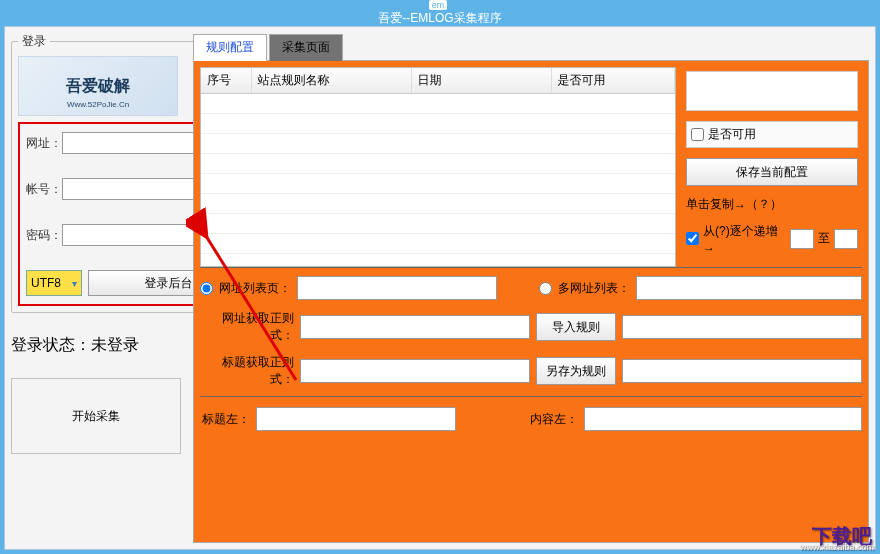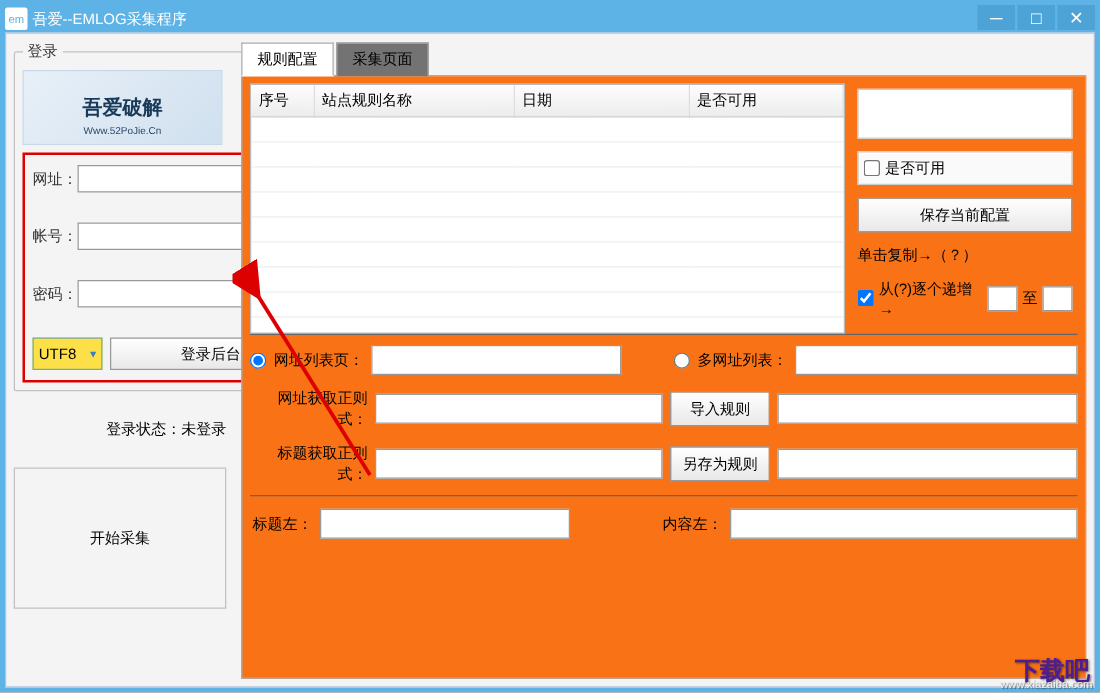--- a/index.html
+++ b/index.html
@@ -1,44 +1,44 @@
 <!DOCTYPE html>
 <html><head>
 <meta charset="utf-8">
 <style>
 * { box-sizing: border-box; margin: 0; padding: 0; }
 body { font-family: "Microsoft YaHei", SimSun, Arial, sans-serif; font-size: 12px; background: #fff; }
 .window { width: 880px; height: 554px; background: #5db3e6; position: relative; }
-.titlebar { height: 24px; background: #5db3e6; display: flex; align-items: flex-end; padding: 0 4px; color: #fff; }
+.titlebar { height: 24px; background: #5db3e6; display: flex; align-items: center; padding: 0 4px; color: #fff; flex-direction: column; }
 .titlebar-icon { width: 18px; height: 18px; background: #fff; color: #5db3e6; font-size: 9px; display: flex; align-items: center; justify-content: center; margin-right: 4px; border-radius: 2px; }
 .titlebar-title { flex: 1; font-size: 12px; }
 .titlebar-btns { display: flex; }
 .titlebar-btn { width: 30px; height: 20px; background: #4da3d6; color: #fff; display: flex; align-items: center; justify-content: center; margin-left: 2px; cursor: pointer; font-size: 14px; }
 .titlebar-btn.close { background: #4da3d6; }
 .client { position: absolute; top: 26px; left: 4px; right: 4px; bottom: 4px; background: #f4f4f4; border: 1px solid #b0c4de; display: flex; }
 .sidebar { width: 182px; padding: 6px; display: flex; flex-direction: column; gap: 8px; }
 fieldset { border: 1px solid #c0c0c0; padding: 6px; border-radius: 2px; }
 fieldset legend { padding: 0 4px; font-size: 12px; color: #333; }
 .logo-box { width: 160px; height: 60px; background: linear-gradient(135deg,#e8f0f8,#d0e0ef); border: 1px solid #c8d8e8; display: flex; align-items: center; justify-content: center; position: relative; margin-bottom: 6px; }
 .logo-box .lt1 { font-size: 16px; font-weight: bold; color: #1a3a5a; }
 .logo-box .lt2 { position: absolute; bottom: 6px; font-size: 8px; color: #2a4a6a; }
 .login-red { border: 2px solid #d00; padding: 8px 6px; }
 .form-row { display: flex; align-items: center; margin-bottom: 24px; }
 .form-row label { width: 36px; font-size: 12px; color: #333; }
 .form-row input[type=text], .form-row input[type=password] { flex: 1; height: 22px; border: 1px solid #999; padding: 0 4px; background: #fff; }
 .login-bottom { display: flex; gap: 6px; margin-top: 12px; }
 .combo { width: 56px; height: 26px; border: 1px solid #7a9; background: #fde047; display: flex; align-items: center; padding: 0 4px; position: relative; }
 .combo .arrow { position: absolute; right: 4px; color: #3a7fbf; font-size: 10px; }
 .btn { flex: 1; height: 26px; border: 1px solid #999; background: linear-gradient(#fff,#e8e8e8); display: flex; align-items: center; justify-content: center; cursor: pointer; }
-.status-box { text-align: right; padding: 14px 0; font-size: 12px; }
-.collect-box { border: 1px solid #c0c0c0; height: 113px; display: flex; align-items: center; justify-content: center; }
+.status-box { text-align: left; padding: 14px 0; font-size: 16px; }
+.collect-box { border: 1px solid #c0c0c0; height: 76px; display: flex; align-items: center; justify-content: center; }
 .main { flex: 1; padding: 6px; display: flex; flex-direction: column; }
 .tabs { display: flex; border-bottom: 1px solid #aaa; }
 .tab { padding: 4px 12px; border: 1px solid #aaa; border-bottom: none; background: #737373; margin-right: 2px; cursor: pointer; position: relative; top: 1px; }
-.tab.active { background: #fff; color: #000000; border-bottom: 1px solid #fff; }
+.tab.active { background: #fff; color: #1d4ed8; border-bottom: 1px solid #fff; }
 .tab-body { flex: 1; border: 1px solid #aaa; border-top: none; background: #f97316; padding: 6px; display: flex; flex-direction: column; }
 .upper { display: flex; gap: 6px; height: 200px; }
 .table-wrap { flex: 1; border: 1px solid #bbb; background: #fff; }
 .tbl { width: 100%; border-collapse: collapse; }
 .tbl th { background: linear-gradient(#fdfdfd,#ececec); border-right: 1px solid #ddd; border-bottom: 1px solid #ccc; padding: 4px 6px; text-align: left; font-weight: normal; font-size: 12px; height: 20px; }
 .tbl td { border-bottom: 1px solid #eee; height: 20px; }
 .right-panel { width: 180px; display: flex; flex-direction: column; gap: 10px; padding: 4px; }
 .chk { display: flex; align-items: center; gap: 4px; border: 1px solid #ccc; padding: 4px; background: #fafafa; }
 .btn-wide { height: 28px; border: 1px solid #999; background: linear-gradient(#fff,#e8e8e8); display: flex; align-items: center; justify-content: center; cursor: pointer; }
 .plain-row { display: flex; align-items: center; gap: 4px; font-size: 12px; }

